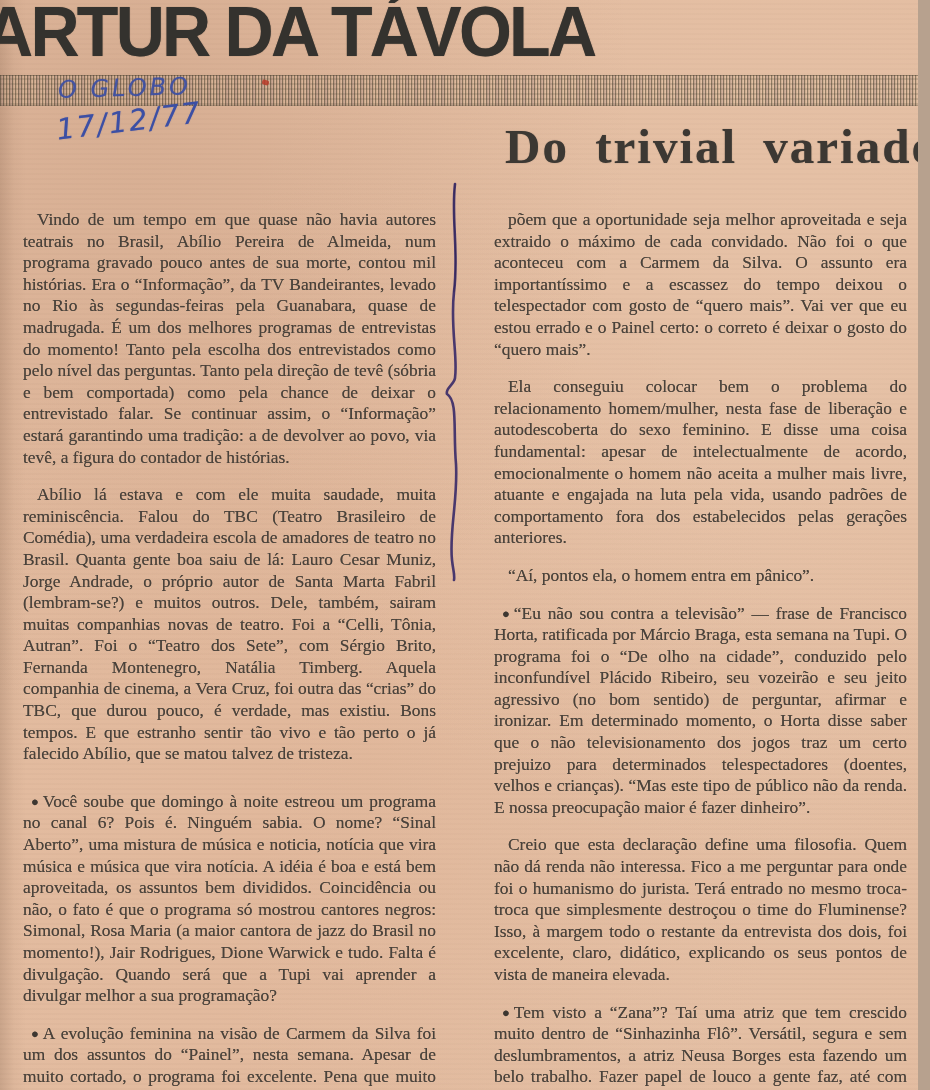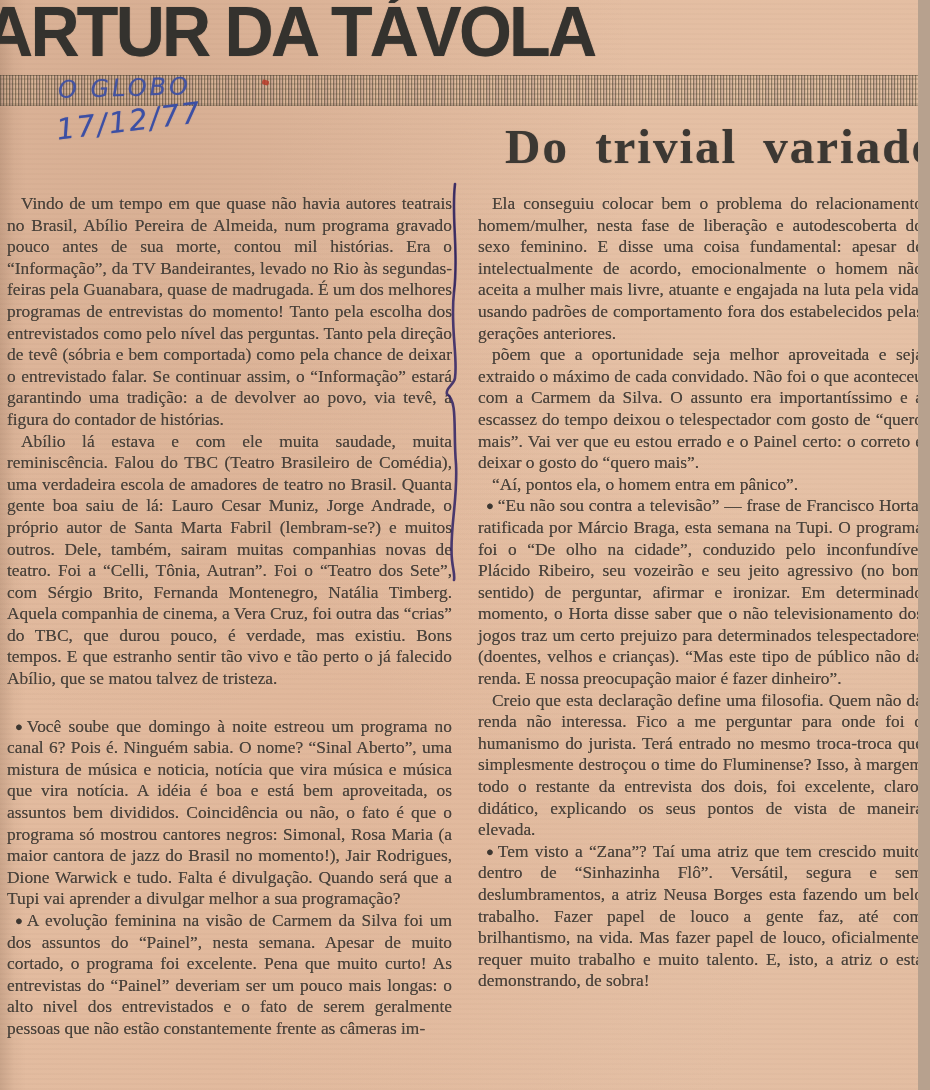--- a/index.html
+++ b/index.html
@@ -66,21 +66,21 @@
     letter-spacing:2px;word-spacing:12px;
     text-shadow:0 0 1px rgba(50,46,40,0.55);
   }
   
   .columns{
     position:absolute;left:7px;top:193px;width:916px;
     display:flex;gap:26px;
   }
   .col{flex:1;min-width:0;}
   .para{
-    margin:0;text-align:justify;text-indent:14px;
+    margin:16px;text-align:justify;text-indent:14px;
     font-size:17.4px;line-height:21.6px;color:#49423b;
     text-shadow:0 0 0.5px rgba(70,62,52,0.65);
   }
   .para.bullet{text-indent:4px;font-family:Liberation Serif, serif;}
   .para.gap{margin-top:26px;}
   .dot{
     display:inline-block;font-size:13px;vertical-align:1px;
     margin-right:4px;color:#3d3731;
   }
   
@@ -102,22 +102,22 @@
   <div class="headline">Do trivial variado</div>
 
   <div class="columns">
     <div class="col">
         <p class="para">Vindo de um tempo em que quase não havia autores teatrais no Brasil, Abílio Pereira de Almeida, num programa gravado pouco antes de sua morte, contou mil histórias. Era o “Informação”, da TV Bandeirantes, levado no Rio às segundas-feiras pela Guanabara, quase de madrugada. É um dos melhores programas de entrevistas do momento! Tanto pela escolha dos entrevistados como pelo nível das perguntas. Tanto pela direção de tevê (sóbria e bem comportada) como pela chance de deixar o entrevistado falar. Se continuar assim, o “Informação” estará garantindo uma tradição: a de devolver ao povo, via tevê, a figura do contador de histórias.</p>
         <p class="para">Abílio lá estava e com ele muita saudade, muita reminiscência. Falou do TBC (Teatro Brasileiro de Comédia), uma verdadeira escola de amadores de teatro no Brasil. Quanta gente boa saiu de lá: Lauro Cesar Muniz, Jorge Andrade, o próprio autor de Santa Marta Fabril (lembram-se?) e muitos outros. Dele, também, sairam muitas companhias novas de teatro. Foi a “Celli, Tônia, Autran”. Foi o “Teatro dos Sete”, com Sérgio Brito, Fernanda Montenegro, Natália Timberg. Aquela companhia de cinema, a Vera Cruz, foi outra das “crias” do TBC, que durou pouco, é verdade, mas existiu. Bons tempos. E que estranho sentir tão vivo e tão perto o já falecido Abílio, que se matou talvez de tristeza.</p>
         <p class="para bullet gap"><span class="dot">●</span>Você soube que domingo à noite estreou um programa no canal 6? Pois é. Ninguém sabia. O nome? “Sinal Aberto”, uma mistura de música e noticia, notícia que vira música e música que vira notícia. A idéia é boa e está bem aproveitada, os assuntos bem divididos. Coincidência ou não, o fato é que o programa só mostrou cantores negros: Simonal, Rosa Maria (a maior cantora de jazz do Brasil no momento!), Jair Rodrigues, Dione Warwick e tudo. Falta é divulgação. Quando será que a Tupi vai aprender a divulgar melhor a sua programação?</p>
         <p class="para bullet"><span class="dot">●</span>A evolução feminina na visão de Carmem da Silva foi um dos assuntos do “Painel”, nesta semana. Apesar de muito cortado, o programa foi excelente. Pena que muito curto! As entrevistas do “Painel” deveriam ser um pouco mais longas: o alto nivel dos entrevistados e o fato de serem geralmente pessoas que não estão constantemente frente as câmeras im-</p>
       </div>
     <div class="col">
+        <p class="para">põem que a oportunidade seja melhor aproveitada e seja extraido o máximo de cada convidado. Não foi o que aconteceu com a Carmem da Silva. O assunto era importantíssimo e a escassez do tempo deixou o telespectador com gosto de “quero mais”. Vai ver que eu estou errado e o Painel certo: o correto é deixar o gosto do “quero mais”.</p>
         <p class="para">Ela conseguiu colocar bem o problema do relacionamento homem/mulher, nesta fase de liberação e autodescoberta do sexo feminino. E disse uma coisa fundamental: apesar de intelectualmente de acordo, emocionalmente o homem não aceita a mulher mais livre, atuante e engajada na luta pela vida, usando padrões de comportamento fora dos estabelecidos pelas gerações anteriores.</p>
-        <p class="para">põem que a oportunidade seja melhor aproveitada e seja extraido o máximo de cada convidado. Não foi o que aconteceu com a Carmem da Silva. O assunto era importantíssimo e a escassez do tempo deixou o telespectador com gosto de “quero mais”. Vai ver que eu estou errado e o Painel certo: o correto é deixar o gosto do “quero mais”.</p>
         <p class="para">“Aí, pontos ela, o homem entra em pânico”.</p>
         <p class="para bullet"><span class="dot">●</span>“Eu não sou contra a televisão” — frase de Francisco Horta, ratificada por Márcio Braga, esta semana na Tupi. O programa foi o “De olho na cidade”, conduzido pelo inconfundível Plácido Ribeiro, seu vozeirão e seu jeito agressivo (no bom sentido) de perguntar, afirmar e ironizar. Em determinado momento, o Horta disse saber que o não televisionamento dos jogos traz um certo prejuizo para determinados telespectadores (doentes, velhos e crianças). “Mas este tipo de público não da renda. E nossa preocupação maior é fazer dinheiro”.</p>
         <p class="para">Creio que esta declaração define uma filosofia. Quem não dá renda não interessa. Fico a me perguntar para onde foi o humanismo do jurista. Terá entrado no mesmo troca-troca que simplesmente destroçou o time do Fluminense? Isso, à margem todo o restante da entrevista dos dois, foi excelente, claro, didático, explicando os seus pontos de vista de maneira elevada.</p>
         <p class="para bullet"><span class="dot">●</span>Tem visto a “Zana”? Taí uma atriz que tem crescido muito dentro de “Sinhazinha Flô”. Versátil, segura e sem deslumbramentos, a atriz Neusa Borges esta fazendo um belo trabalho. Fazer papel de louco a gente faz, até com brilhantismo, na vida. Mas fazer papel de louco, oficialmente, requer muito trabalho e muito talento. E, isto, a atriz o está demonstrando, de sobra!</p>
       </div>
   </div>
 
   <svg class="divider" viewBox="0 0 36 400" xmlns="http://www.w3.org/2000/svg">
     <path d="M17,2 C13,35 21,70 16,110 C12,145 20,175 17,196 C16,203 7,206 9,212 C20,219 15,248 18,282 C20,318 11,350 14,378 C15,388 17,393 16,398" fill="none" stroke="#332667" stroke-width="2.6" stroke-linecap="round" opacity="0.88"></path>
     <path d="M17,2 C13,35 21,70 16,110" fill="none" stroke="#221a4a" stroke-width="1" stroke-linecap="round" opacity="0.5"></path>

